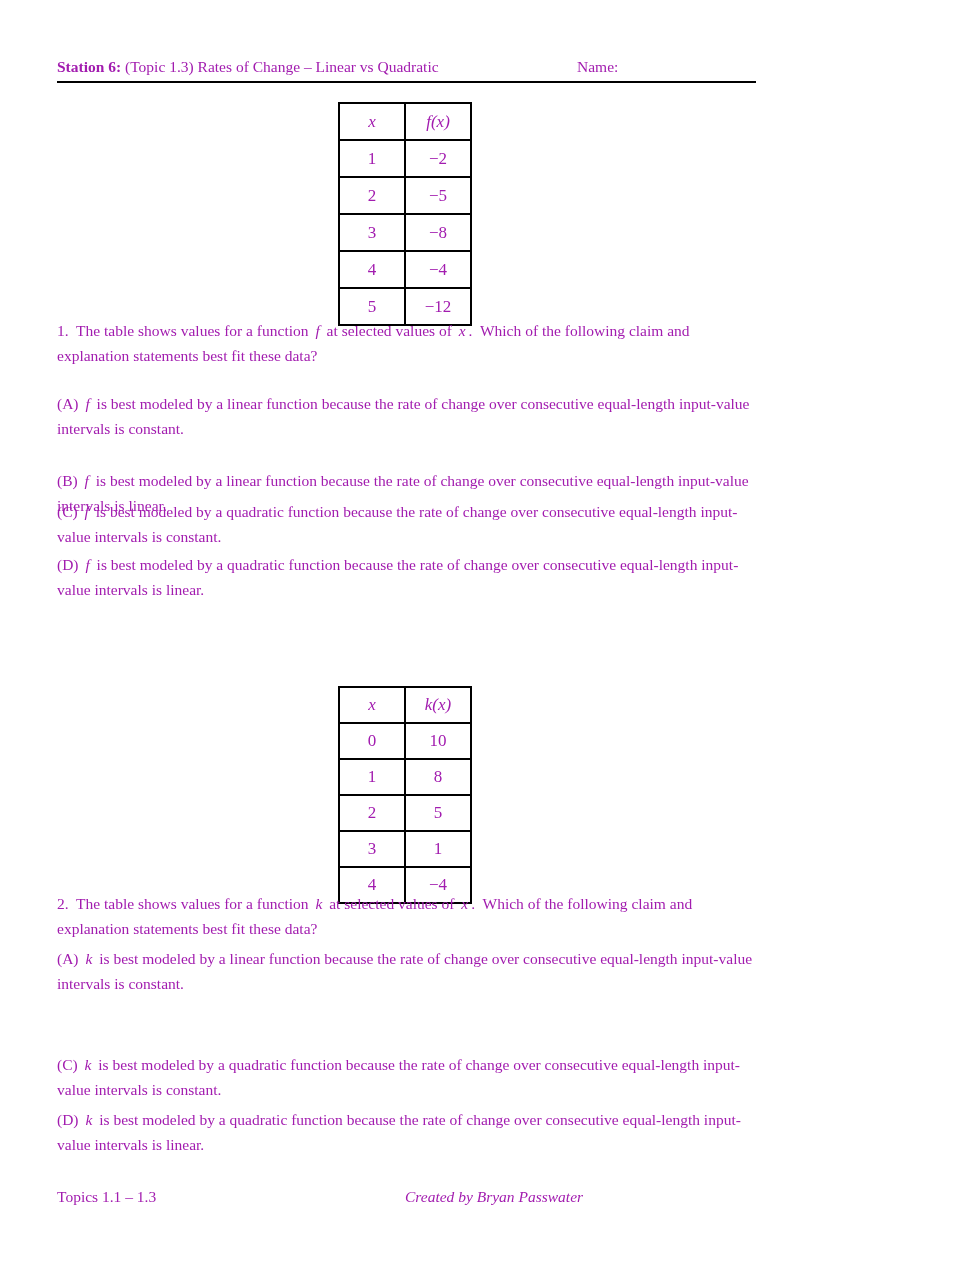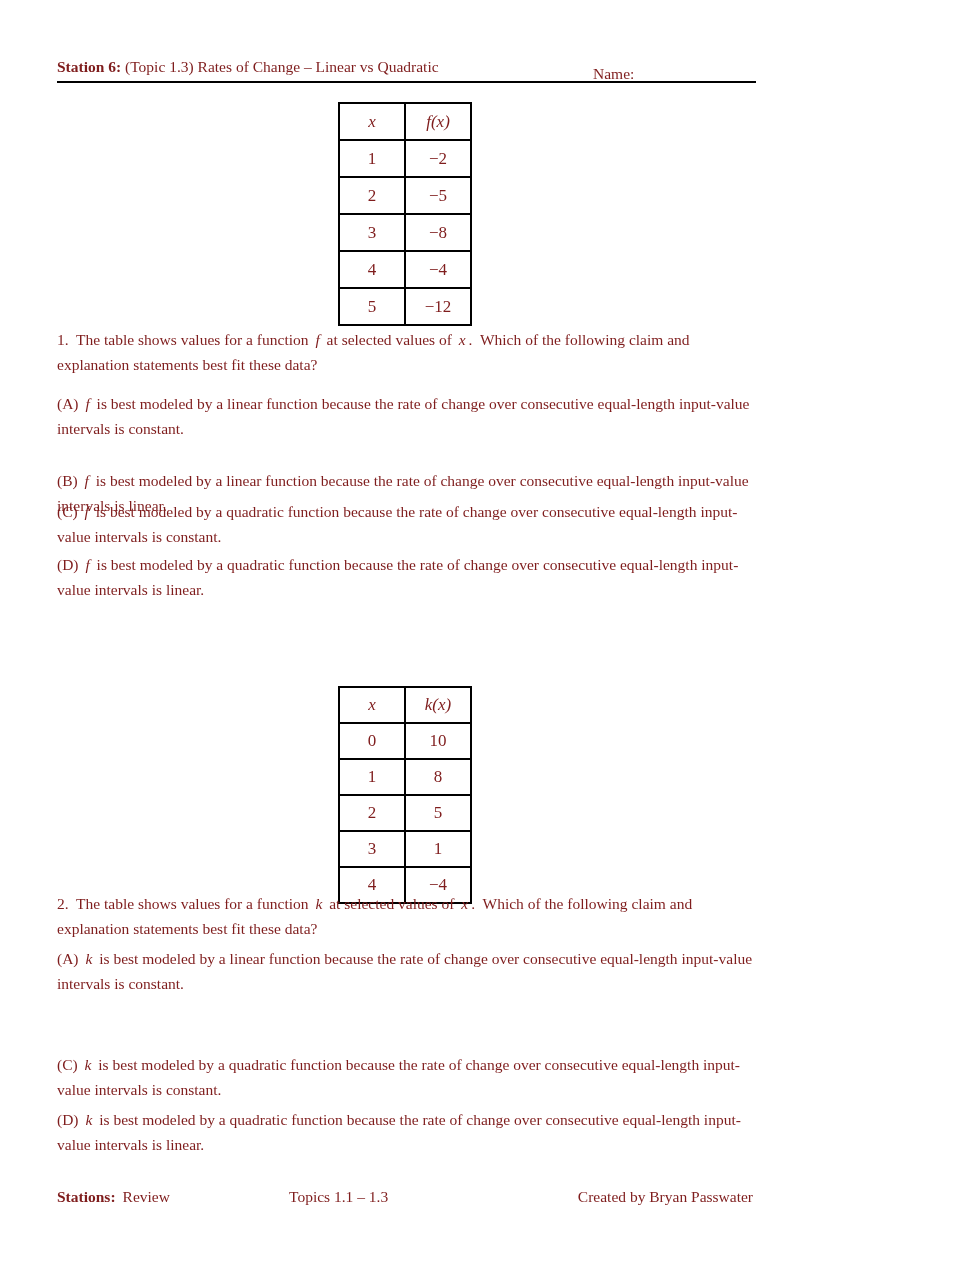--- a/index.html
+++ b/index.html
@@ -1,44 +1,44 @@
 <!DOCTYPE html>
 <html><head>
 <meta charset="utf-8">
 <style>
   html,body{margin:0;padding:0;background:#ffffff;}
   .page{
     position:relative;
     width:810px;height:1266px;
     background:#ffffff;
-    color:#7f1d1d;
+    color:#a21caf;
     font-family:"Liberation Serif","DejaVu Serif",serif;
     overflow:hidden;
   }
   .abs{position:absolute;left:57px;right:57px;}
   .header{top:57px;font-size:15.5px;line-height:20px;}
   .header .bold{font-weight:bold;}
-  .name-label{position:absolute;left:536px;top:0;margin-top:7px;}
+  .name-label{position:absolute;left:520px;top:0;}
   .rule{position:absolute;top:81px;left:57px;right:54px;height:2px;background:#000;}
   .vtable{
     position:absolute;left:50%;transform:translateX(-50%);
     border-collapse:collapse;font-size:17px;
   }
   .vtable th,.vtable td{
     border:2px solid #000;width:64px;height:35px;padding:0;
     text-align:center;vertical-align:middle;font-weight:normal;
   }
   .vtable.k td,.vtable.k th{height:34px;}
   .vtable th{font-style:italic;}
   .para{margin:0;font-size:15.5px;line-height:25px;}
   .m{font-style:italic;margin:0 3px;}
   .footer{top:1187px;display:flex;font-size:15.5px;line-height:20px;}
   .fl{flex:1;text-align:left;}
   .fc{flex:1;text-align:left;}
-  .fr{flex:1;text-align:right;}
+  .fr{flex:1;font-style:italic;}
   .footer .bold{font-weight:bold;margin-right:7px;}
 </style>
 </head>
 <body>
 
 <div class="page">
 
   <div class="abs header">
     <span>
       <span class="bold">Station 6:</span>
@@ -72,21 +72,21 @@
         <td>4</td>
         <td>−4</td>
       </tr>
       <tr>
         <td>5</td>
         <td>−12</td>
       </tr>
     </tbody>
   </table>
 
-  <p class="abs para" style="top:327px">
+  <p class="abs para" style="top:318px">
     <span>1.&nbsp; The table shows values for a function</span>
     <i class="m">f</i>
     <span>at selected values of</span>
     <i class="m">x</i><span>.&nbsp; Which of the following claim and explanation statements best fit these data?</span>
   </p>
 
   <p class="abs para" style="top:391px">
     <span>(A)</span>
     <i class="m">f</i>
     <span>is best modeled by a linear function because the rate of change over consecutive equal-length input-value intervals is constant.</span>
@@ -155,20 +155,17 @@
     <i class="m">k</i>
     <span>is best modeled by a quadratic function because the rate of change over consecutive equal-length input-value intervals is constant.</span>
   </p>
   <p class="abs para" style="top:1107px">
     <span>(D)</span>
     <i class="m">k</i>
     <span>is best modeled by a quadratic function because the rate of change over consecutive equal-length input-value intervals is linear.</span>
   </p>
 
   <div class="abs footer">
-    <span class="fl">
-      <span class="bold">Stations:</span><span>Review</span>
-    </span>
     <span class="fc">Topics 1.1 – 1.3</span>
     <span class="fr">Created by Bryan Passwater</span>
   </div>
 
 </div>
 
 </body></html>

